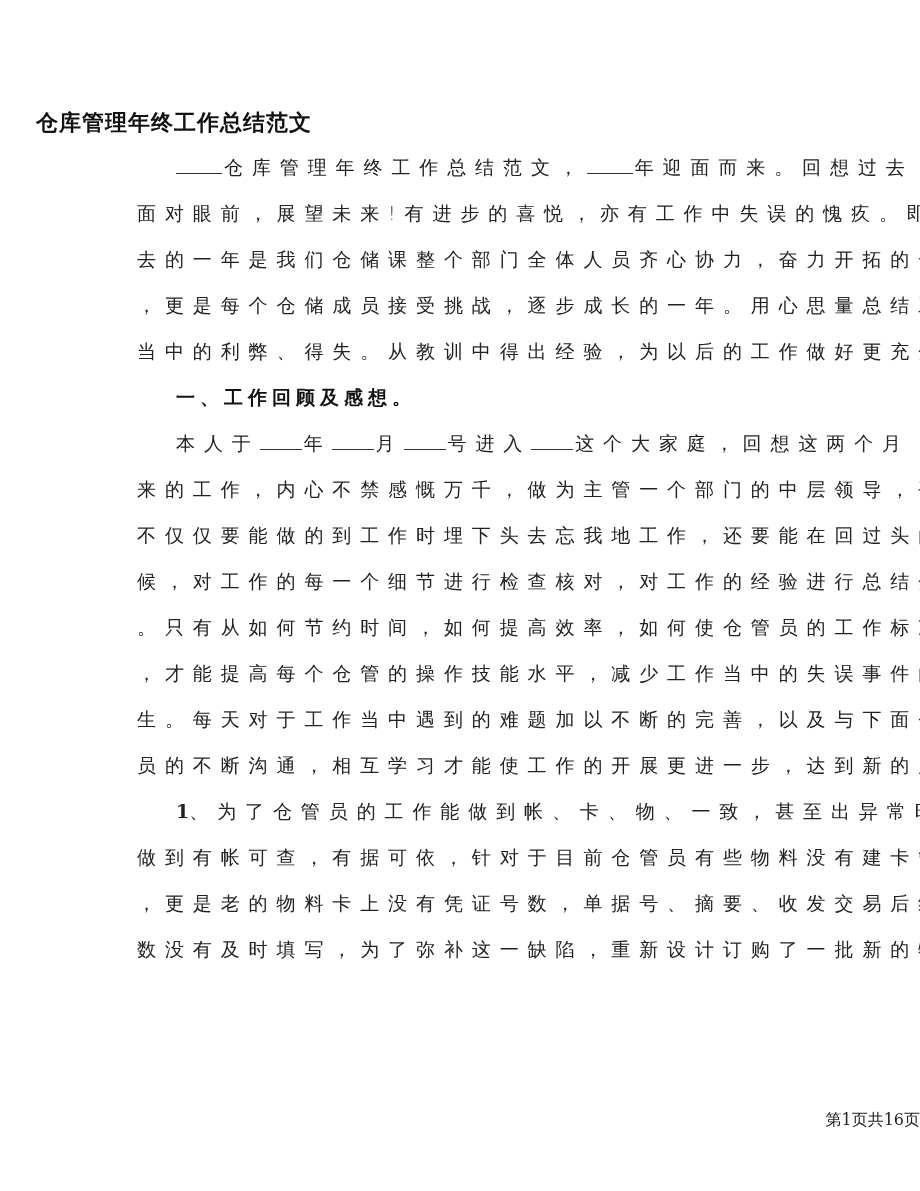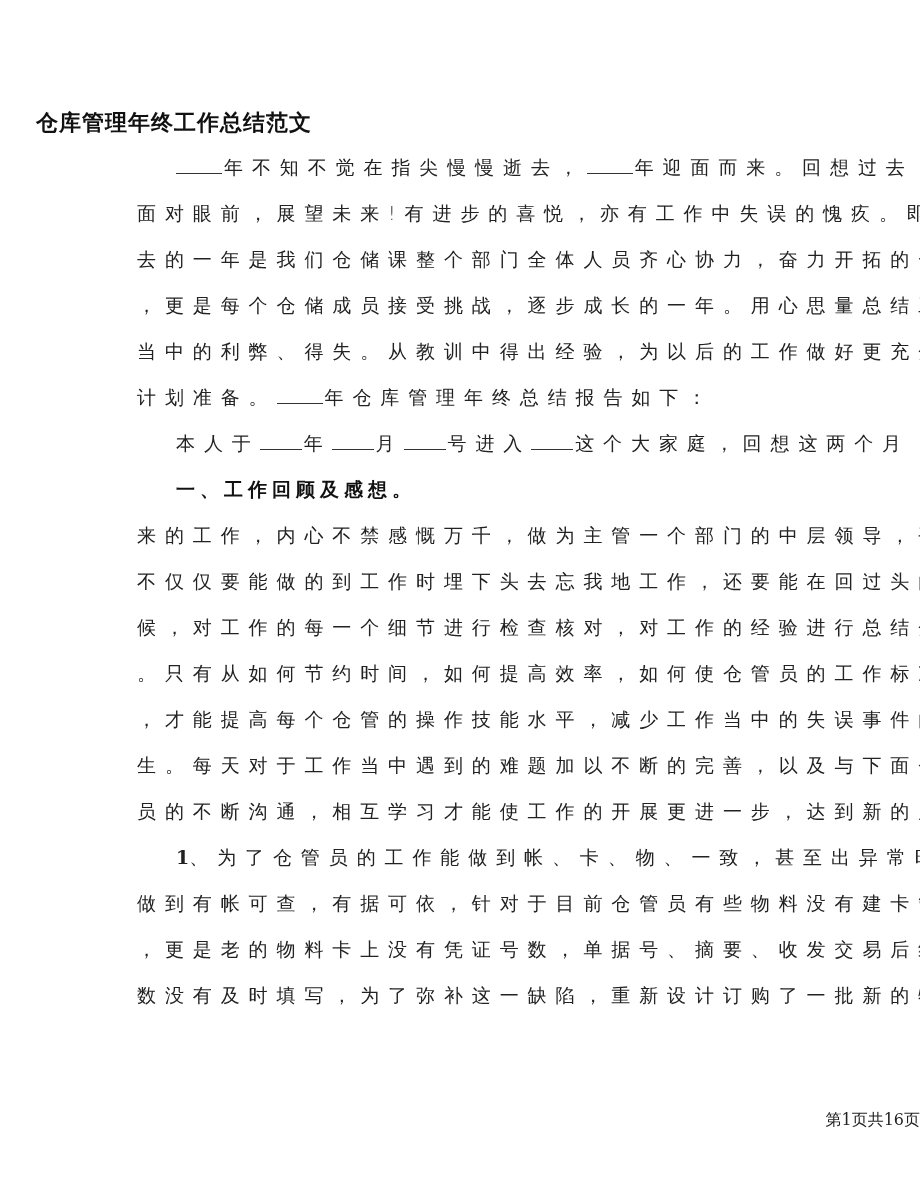--- a/index.html
+++ b/index.html
@@ -79,28 +79,27 @@
       color: #222;
     }
   </style>
 </head>
 <body>
 
 <div class="page">
   <div class="title">仓库管理年终工作总结范文</div>
 
   <div class="body-text" id="body-text">
-      <div class="line indent"><span class="blank" style="width: 46px;"></span><span>年不知不觉在指尖慢慢逝去，</span><span class="blank" style="width: 46px;"></span><span>年迎面而来。回想过去，</span></div>
+      <div class="line indent"><span class="blank" style="width: 46px;"></span><span>仓库管理年终工作总结范文，</span><span class="blank" style="width: 46px;"></span><span>年迎面而来。回想过去，</span></div>
       <div class="line">面对眼前，展望未来!有进步的喜悦，亦有工作中失误的愧疚。即将过</div>
       <div class="line">去的一年是我们仓储课整个部门全体人员齐心协力，奋力开拓的一年</div>
       <div class="line">，更是每个仓储成员接受挑战，逐步成长的一年。用心思量总结工作</div>
       <div class="line">当中的利弊、得失。从教训中得出经验，为以后的工作做好更充分的</div>
-      <div class="line"><span>计划准备。</span><span class="blank" style="width: 46px;"></span><span>年仓库管理年终总结报告如下：</span></div>
+      <div class="line indent heading">一、工作回顾及感想。</div>
       <div class="line indent"><span>本人于</span><span class="blank" style="width: 42px;"></span><span>年</span><span class="blank" style="width: 42px;"></span><span>月</span><span class="blank" style="width: 42px;"></span><span>号进入</span><span class="blank" style="width: 42px;"></span><span>这个大家庭，回想这两个月</span></div>
-      <div class="line indent heading">一、工作回顾及感想。</div>
       <div class="line">来的工作，内心不禁感慨万千，做为主管一个部门的中层领导，平时</div>
       <div class="line">不仅仅要能做的到工作时埋下头去忘我地工作，还要能在回过头的时</div>
       <div class="line">候，对工作的每一个细节进行检查核对，对工作的经验进行总结分析</div>
       <div class="line">。只有从如何节约时间，如何提高效率，如何使仓管员的工作标准化</div>
       <div class="line">，才能提高每个仓管的操作技能水平，减少工作当中的失误事件的.发</div>
       <div class="line">生。每天对于工作当中遇到的难题加以不断的完善，以及与下面仓管</div>
       <div class="line">员的不断沟通，相互学习才能使工作的开展更进一步，达到新的层次</div>
       <div class="line indent numbered"><span class="num">1</span><span>、为了仓管员的工作能做到帐、卡、物、一致，甚至出异常时能</span></div>
       <div class="line">做到有帐可查，有据可依，针对于目前仓管员有些物料没有建卡管理</div>
       <div class="line">，更是老的物料卡上没有凭证号数，单据号、摘要、收发交易后结存</div>

